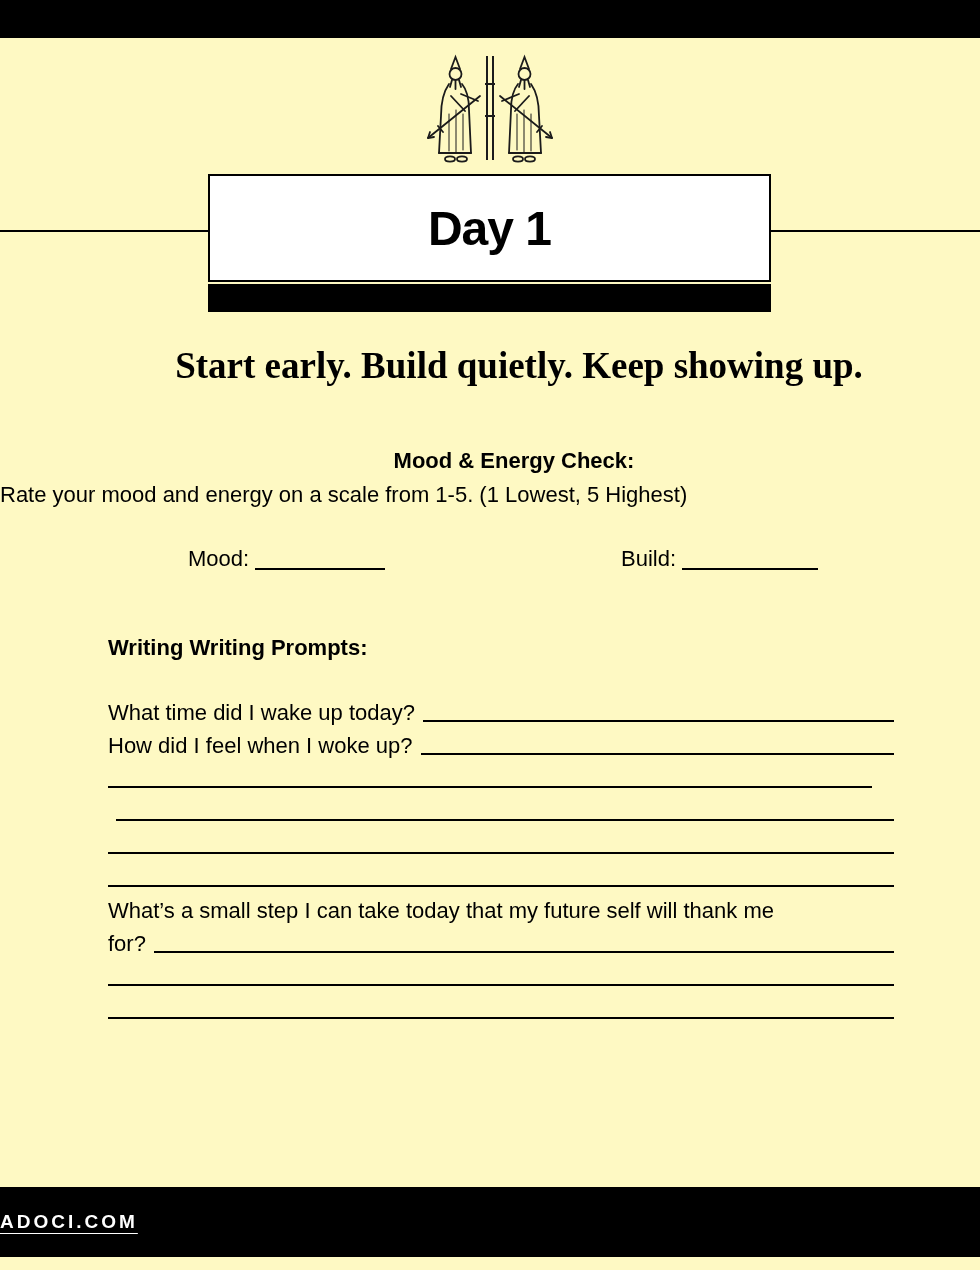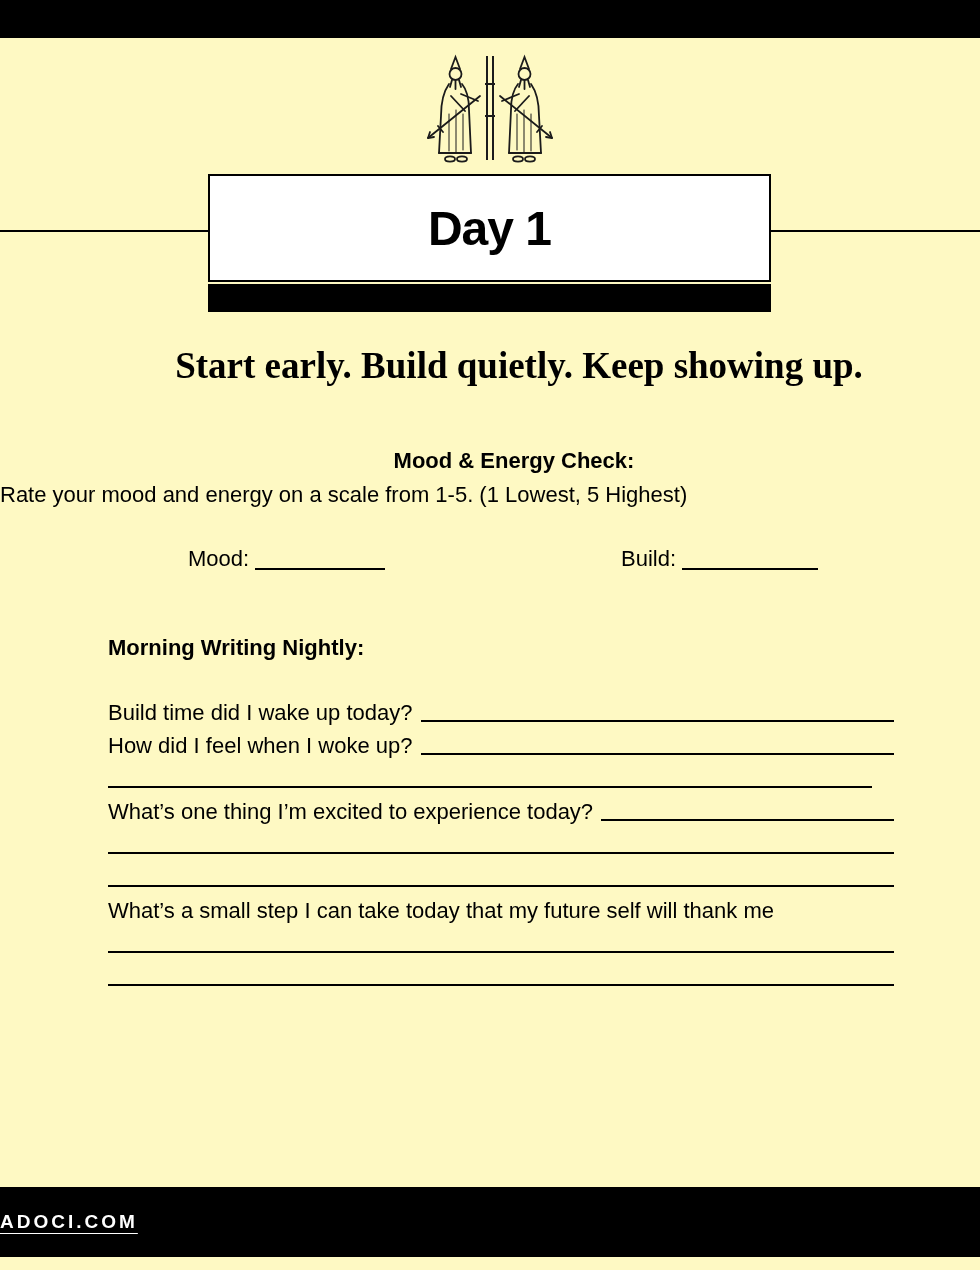--- a/index.html
+++ b/index.html
@@ -112,45 +112,48 @@
 
   <div class="mood-row">
     <span class="mood-field mood">
       <span>Mood:</span><span class="blank-inline w-mood"></span>
     </span>
     <span class="mood-field energy">
       <span>Build:</span><span class="blank-inline w-energy"></span>
     </span>
   </div>
 
-  <div class="prompts-heading">Morning Writing Nightly:</div>
+  <div class="prompts-heading">Writing Writing Prompts:</div>
   <div class="prompts">
       <div class="p-row">
-        <span class="q">Build time did I wake up today?</span>
+        <span class="q">What time did I wake up today?</span>
         <div class="p-blank"></div>
       </div>
       <div class="p-row">
         <span class="q">How did I feel when I woke up?</span>
         <div class="p-blank"></div>
       </div>
       <div class="p-row full short">
         <div class="p-blank"></div>
       </div>
       <div class="p-row">
-        <span class="q">What’s one thing I’m excited to experience today?</span>
         <div class="p-blank"></div>
       </div>
       <div class="p-row full">
         <div class="p-blank"></div>
       </div>
       <div class="p-row full">
         <div class="p-blank"></div>
       </div>
       <div class="p-row">
         <span class="q">What’s a small step I can take today that my future self will thank me</span>
+      </div>
+      <div class="p-row">
+        <span class="q">for?</span>
+        <div class="p-blank"></div>
       </div>
       <div class="p-row full">
         <div class="p-blank"></div>
       </div>
       <div class="p-row full">
         <div class="p-blank"></div>
       </div>
     </div>
 
 

